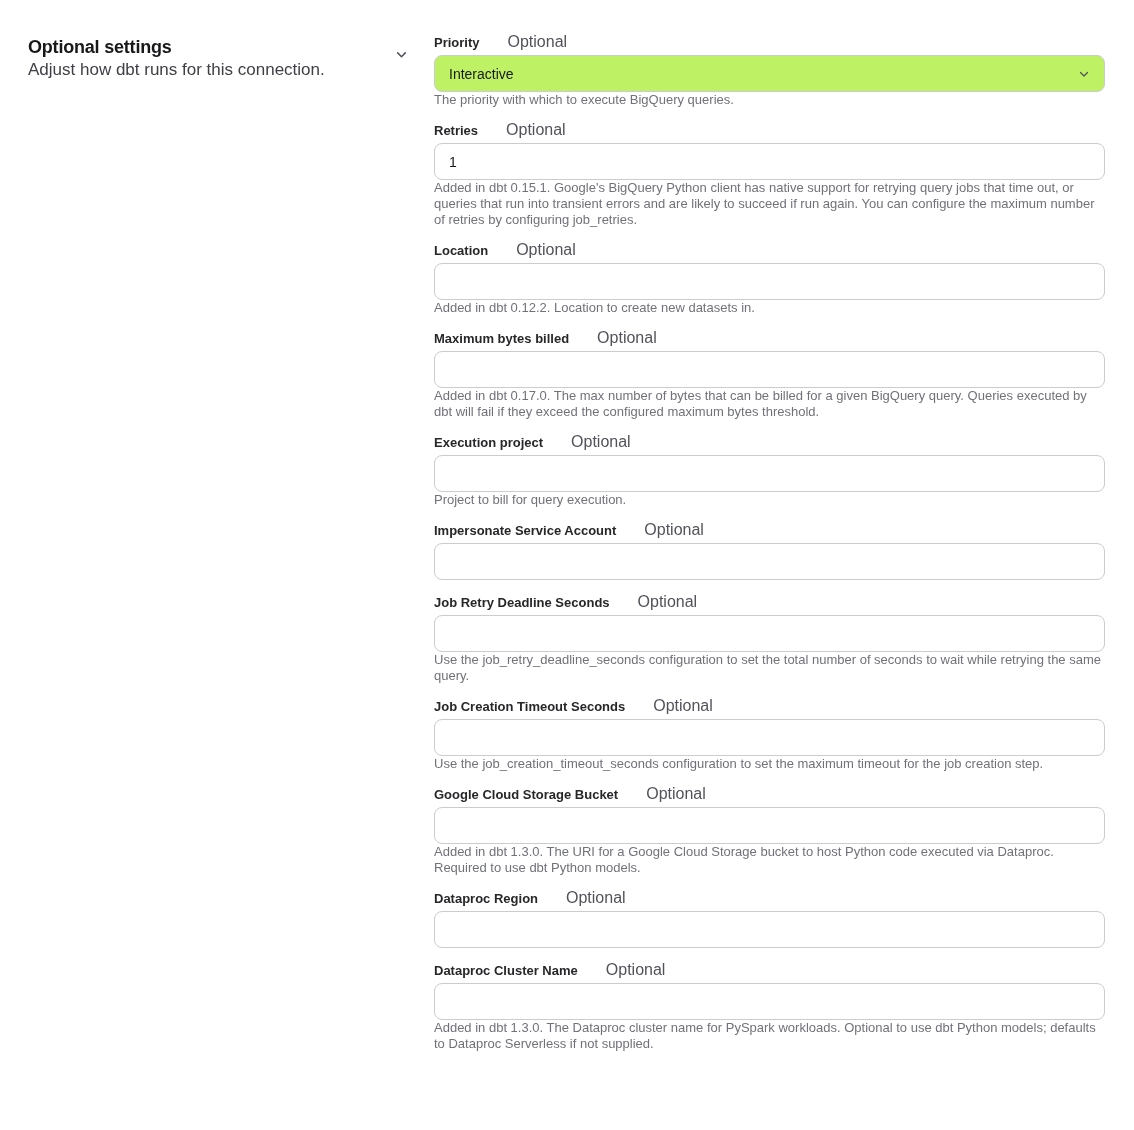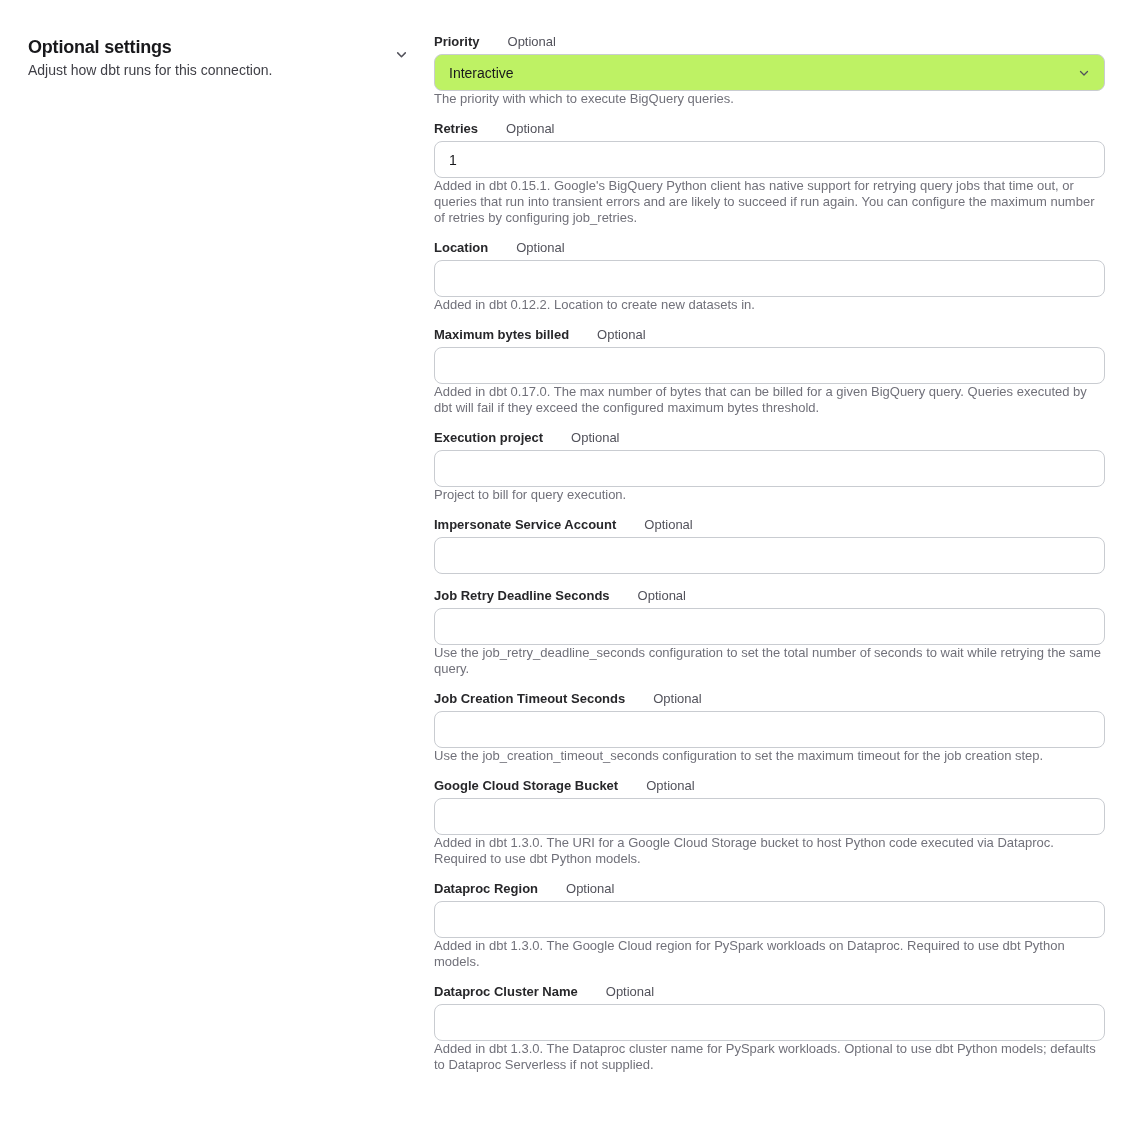--- a/index.html
+++ b/index.html
@@ -22,21 +22,21 @@
   }
   .section-title {
     font-size: 18px;
     font-weight: 700;
     color: #18181b;
     letter-spacing: -0.2px;
     line-height: 22px;
   }
   .section-subtitle {
     margin-top: 4px;
-    font-size: 14px;
+    font-size: 17px;
     color: #3f3f46;
     line-height: 16px;
   }
   .collapse-toggle {
     background: none;
     border: none;
     cursor: pointer;
     padding: 2px;
     margin-top: 10px;
     color: #52525b;
@@ -53,21 +53,21 @@
     margin-bottom: 5px;
     gap: 28px;
   }
   .field-label {
     font-size: 13px;
     font-weight: 700;
     color: #27272a;
     line-height: 15px;
   }
   .optional {
-    font-size: 13px;
+    font-size: 16px;
     font-weight: 400;
     color: #52525b;
     line-height: 15px;
   }
   .control input[type="text"] {
     width: 100%;
     height: 37px;
     border: 1px solid #c9ccd1;
     border-radius: 8px;
     background: #ffffff;
@@ -236,21 +236,20 @@
 
   <div class="field">
     <div class="field-head">
       <span class="field-label">Dataproc Region</span>
       <span class="optional">Optional</span>
     </div>
     <div class="control">
       
       <input type="text" value="" style="">
     </div>
-    <div class="help">Added in dbt 1.3.0. The Google Cloud region for PySpark workloads on Dataproc. Required to use dbt Python models.</div>
   </div>
 
   <div class="field">
     <div class="field-head">
       <span class="field-label">Dataproc Cluster Name</span>
       <span class="optional">Optional</span>
     </div>
     <div class="control">
       
       <input type="text" value="" style="">

